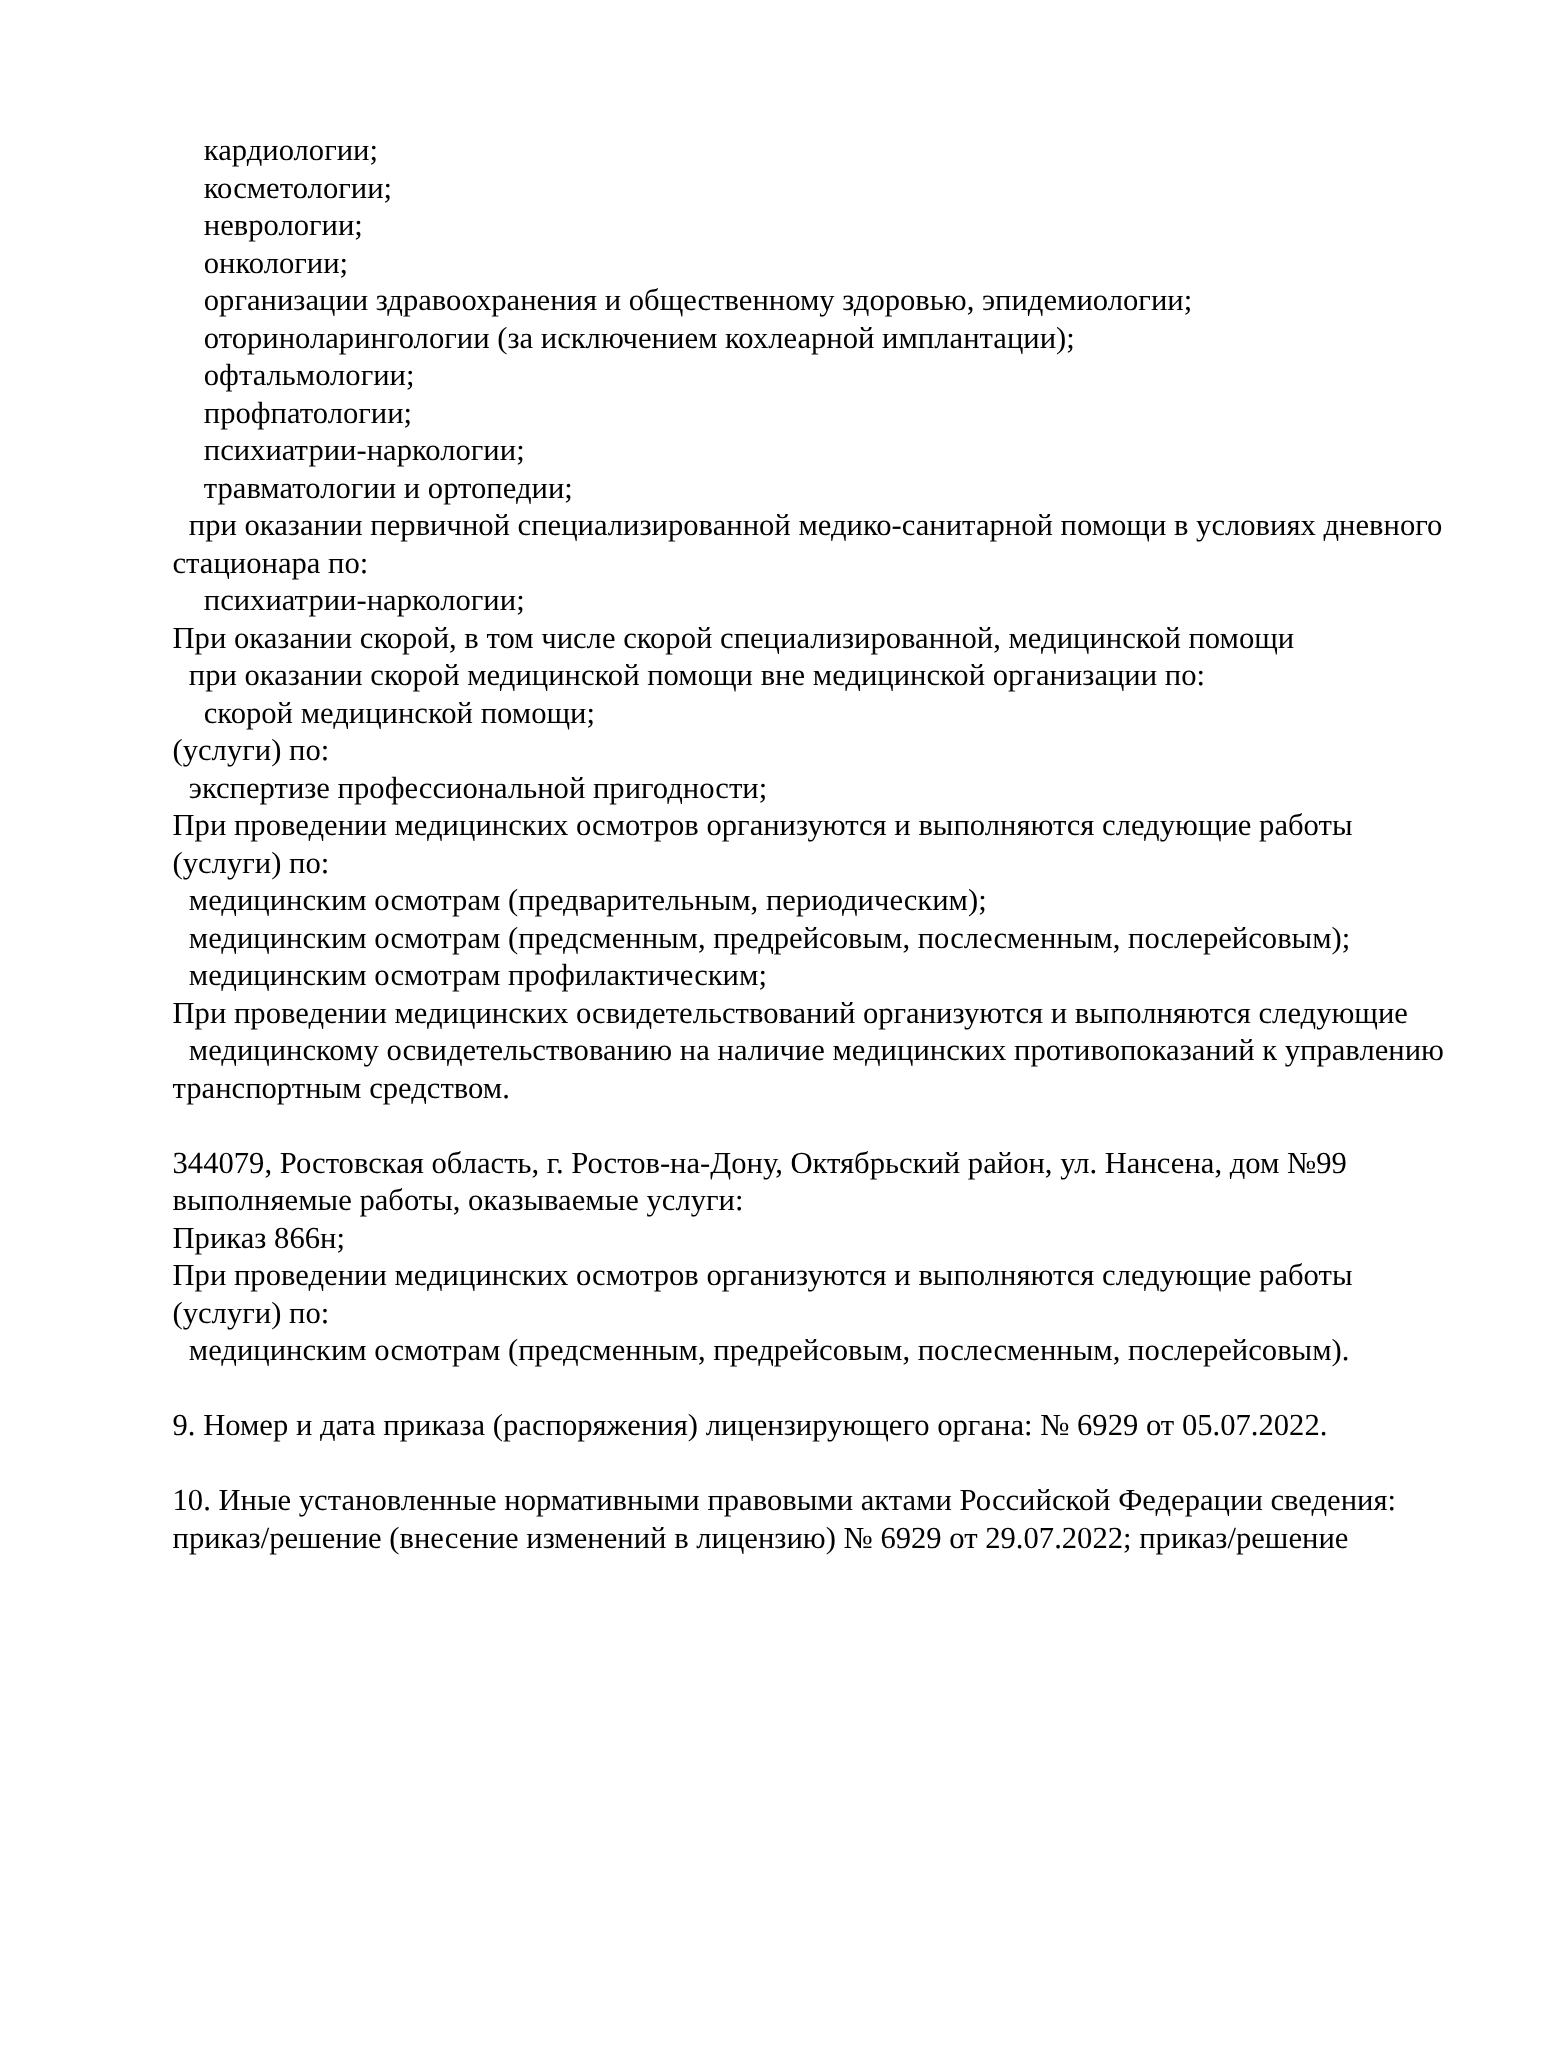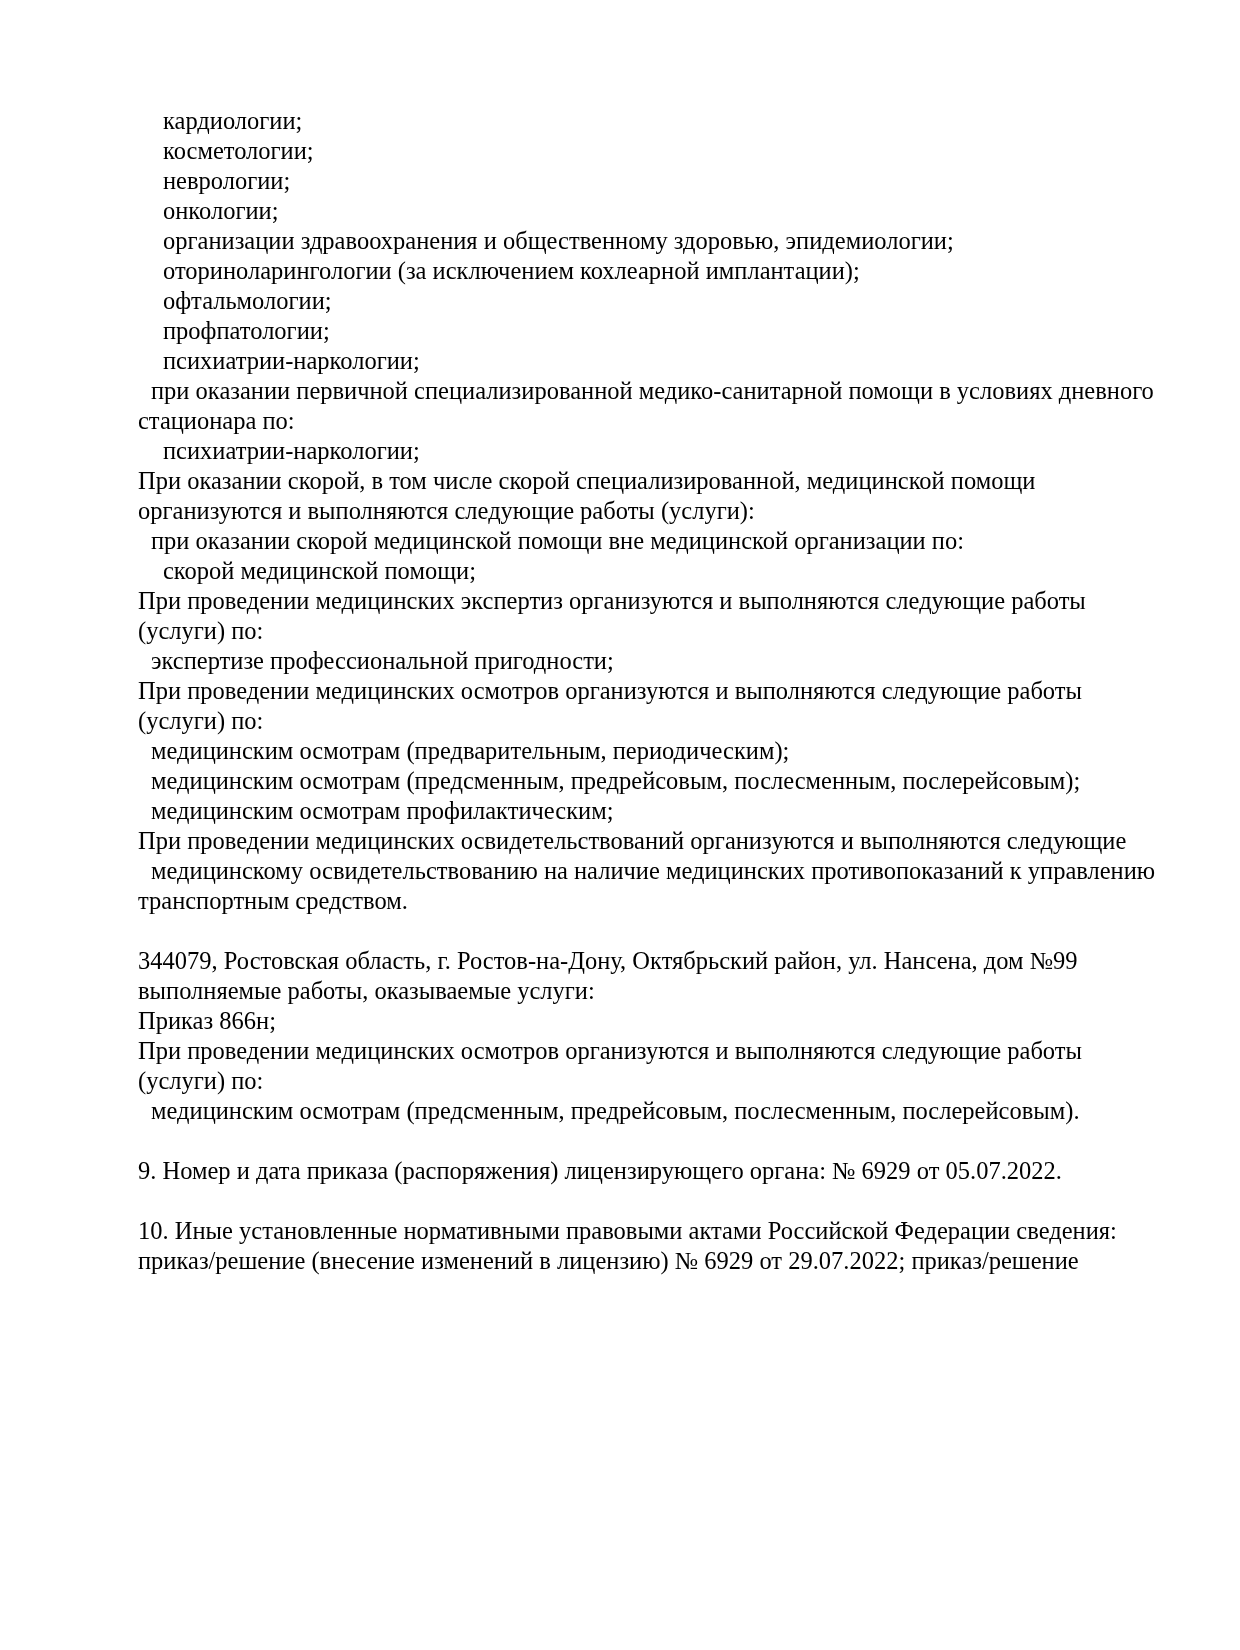--- a/index.html
+++ b/index.html
@@ -35,28 +35,27 @@
   <div class="doc-body" id="doc-body">
       <div class="line indent-2">кардиологии;</div>
       <div class="line indent-2">косметологии;</div>
       <div class="line indent-2">неврологии;</div>
       <div class="line indent-2">онкологии;</div>
       <div class="line indent-2">организации здравоохранения и общественному здоровью, эпидемиологии;</div>
       <div class="line indent-2">оториноларингологии (за исключением кохлеарной имплантации);</div>
       <div class="line indent-2">офтальмологии;</div>
       <div class="line indent-2">профпатологии;</div>
       <div class="line indent-2">психиатрии-наркологии;</div>
+      <div class="line indent-2">травматологии и ортопедии;</div>
       <div class="line indent-1">при оказании первичной специализированной медико-санитарной помощи в условиях дневного</div>
       <div class="line indent-0">стационара по:</div>
       <div class="line indent-2">психиатрии-наркологии;</div>
       <div class="line indent-0">При оказании скорой, в том числе скорой специализированной, медицинской помощи</div>
-      <div class="line indent-0">организуются и выполняются следующие работы (услуги):</div>
       <div class="line indent-1">при оказании скорой медицинской помощи вне медицинской организации по:</div>
       <div class="line indent-2">скорой медицинской помощи;</div>
-      <div class="line indent-0">При проведении медицинских экспертиз организуются и выполняются следующие работы</div>
       <div class="line indent-0">(услуги) по:</div>
       <div class="line indent-1">экспертизе профессиональной пригодности;</div>
       <div class="line indent-0">При проведении медицинских осмотров организуются и выполняются следующие работы</div>
       <div class="line indent-0">(услуги) по:</div>
       <div class="line indent-1">медицинским осмотрам (предварительным, периодическим);</div>
       <div class="line indent-1">медицинским осмотрам (предсменным, предрейсовым, послесменным, послерейсовым);</div>
       <div class="line indent-1">медицинским осмотрам профилактическим;</div>
       <div class="line indent-0">При проведении медицинских освидетельствований организуются и выполняются следующие</div>
       <div class="line indent-1">медицинскому освидетельствованию на наличие медицинских противопоказаний к управлению</div>
       <div class="line indent-0">транспортным средством.</div>

